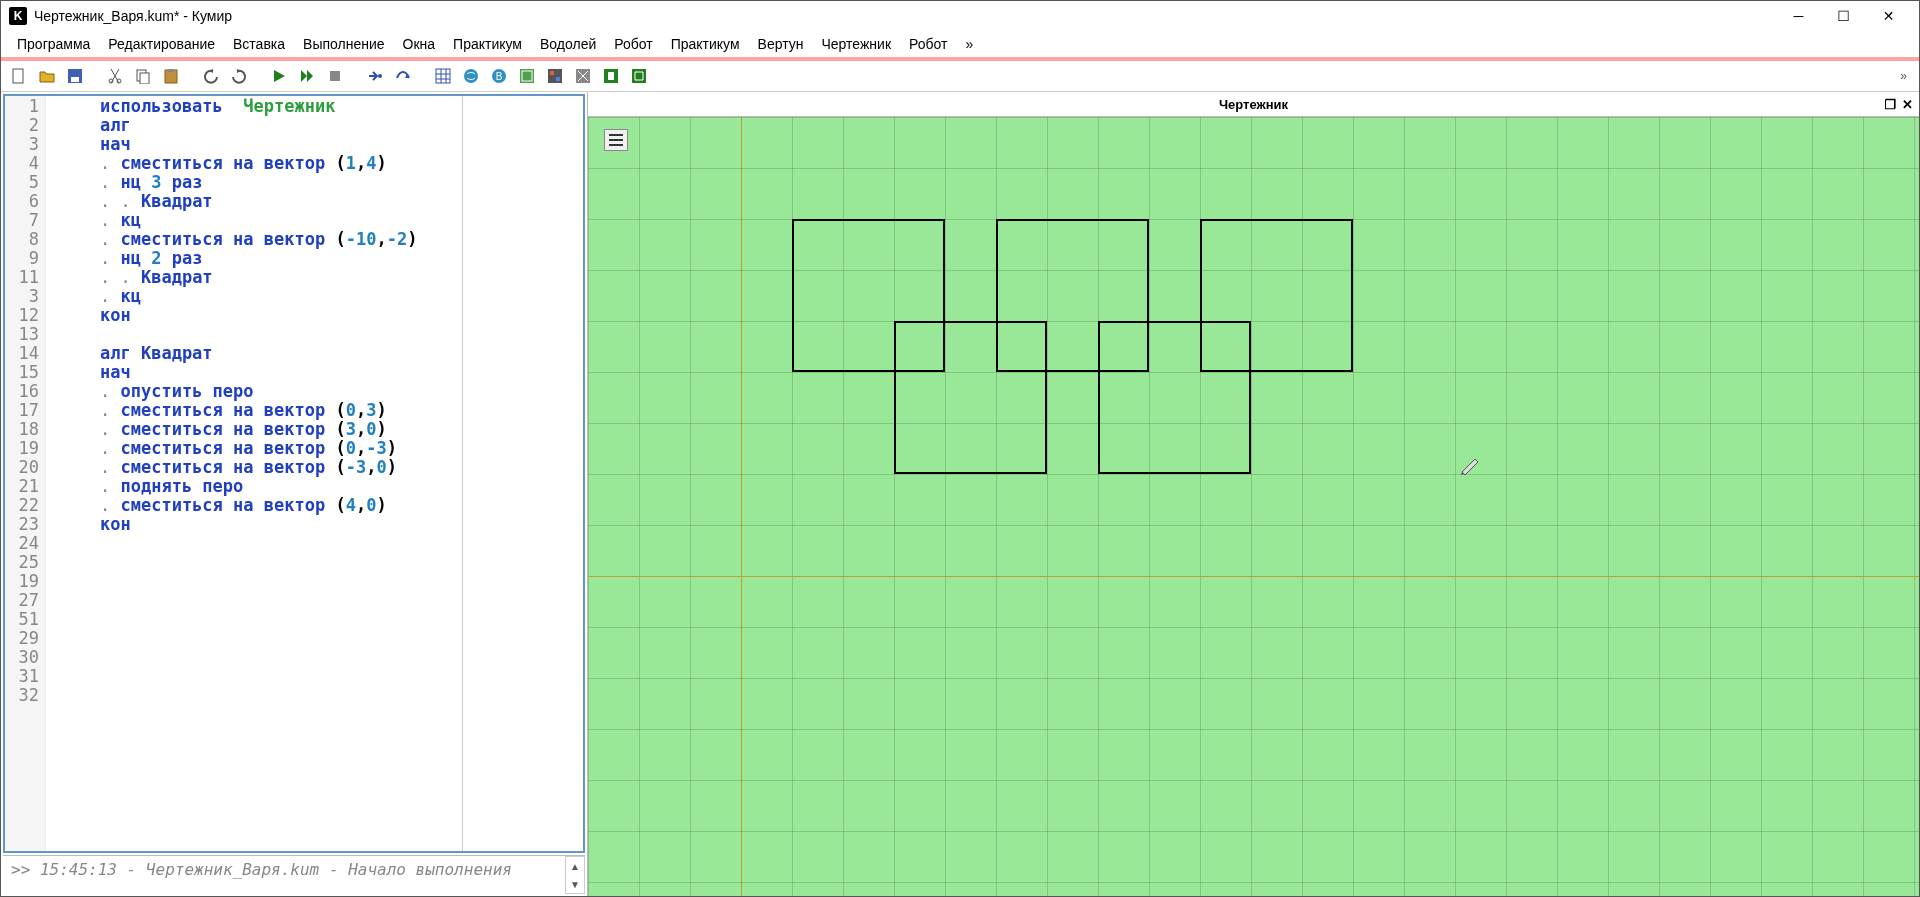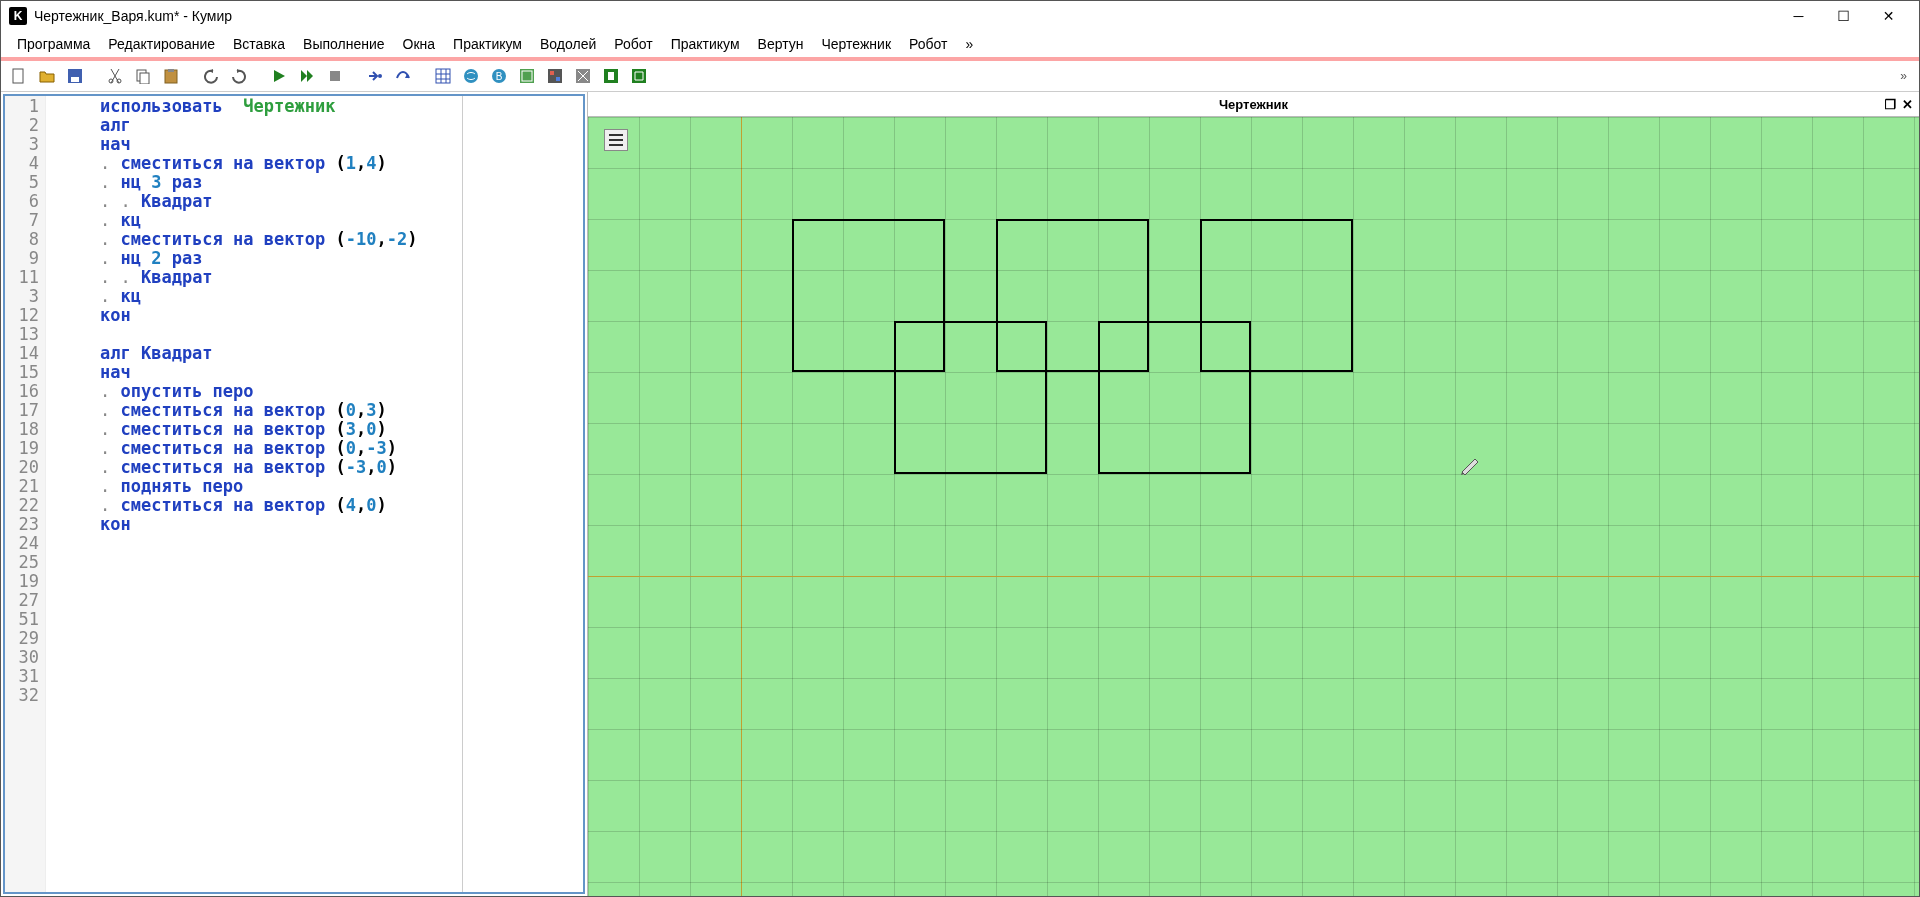--- a/index.html
+++ b/index.html
@@ -243,20 +243,27 @@
               <div>27</div>
               <div>51</div>
               <div>29</div>
               <div>30</div>
               <div>31</div>
               <div>32</div>
             </div>
           <div class="codecol" id="codecol"><div><span class="tok-kw">использовать</span>  <span class="tok-mod">Чертежник</span></div><div><span class="tok-kw">алг</span></div><div><span class="tok-kw">нач</span></div><div><span class="tok-dot">. </span><span class="tok-kw">сместиться на вектор</span> <span class="tok-punc">(</span><span class="tok-num">1</span><span class="tok-punc">,</span><span class="tok-num">4</span><span class="tok-punc">)</span></div><div><span class="tok-dot">. </span><span class="tok-kw">нц</span> <span class="tok-num">3</span> <span class="tok-kw">раз</span></div><div><span class="tok-dot">. . </span><span class="tok-kw">Квадрат</span></div><div><span class="tok-dot">. </span><span class="tok-kw">кц</span></div><div><span class="tok-dot">. </span><span class="tok-kw">сместиться на вектор</span> <span class="tok-punc">(</span><span class="tok-num">-10</span><span class="tok-punc">,</span><span class="tok-num">-2</span><span class="tok-punc">)</span></div><div><span class="tok-dot">. </span><span class="tok-kw">нц</span> <span class="tok-num">2</span> <span class="tok-kw">раз</span></div><div><span class="tok-dot">. . </span><span class="tok-kw">Квадрат</span></div><div><span class="tok-dot">. </span><span class="tok-kw">кц</span></div><div><span class="tok-kw">кон</span></div><div>&nbsp;</div><div><span class="tok-kw">алг Квадрат</span></div><div><span class="tok-kw">нач</span></div><div><span class="tok-dot">. </span><span class="tok-kw">опустить перо</span></div><div><span class="tok-dot">. </span><span class="tok-kw">сместиться на вектор</span> <span class="tok-punc">(</span><span class="tok-num">0</span><span class="tok-punc">,</span><span class="tok-num">3</span><span class="tok-punc">)</span></div><div><span class="tok-dot">. </span><span class="tok-kw">сместиться на вектор</span> <span class="tok-punc">(</span><span class="tok-num">3</span><span class="tok-punc">,</span><span class="tok-num">0</span><span class="tok-punc">)</span></div><div><span class="tok-dot">. </span><span class="tok-kw">сместиться на вектор</span> <span class="tok-punc">(</span><span class="tok-num">0</span><span class="tok-punc">,</span><span class="tok-num">-3</span><span class="tok-punc">)</span></div><div><span class="tok-dot">. </span><span class="tok-kw">сместиться на вектор</span> <span class="tok-punc">(</span><span class="tok-num">-3</span><span class="tok-punc">,</span><span class="tok-num">0</span><span class="tok-punc">)</span></div><div><span class="tok-dot">. </span><span class="tok-kw">поднять перо</span></div><div><span class="tok-dot">. </span><span class="tok-kw">сместиться на вектор</span> <span class="tok-punc">(</span><span class="tok-num">4</span><span class="tok-punc">,</span><span class="tok-num">0</span><span class="tok-punc">)</span></div><div><span class="tok-kw">кон</span></div><div>&nbsp;</div><div>&nbsp;</div><div>&nbsp;</div><div>&nbsp;</div><div>&nbsp;</div><div>&nbsp;</div><div>&nbsp;</div><div>&nbsp;</div><div>&nbsp;</div></div>
         </div>
         <div class="margin-right-panel"></div>
+      </div>
+      <div class="console">
+        <div class="console-inner">&gt;&gt; 15:45:13 - Чертежник_Варя.kum - Начало выполнения</div>
+        <div class="console-scroll">
+          <div class="sbtn">▲</div>
+          <div class="sbtn">▼</div>
+        </div>
       </div>
     </div>
 
     <div class="rightpane">
       <div class="pane-title">
         <span>Чертежник</span>
         <div class="pbtn">
           <span>❐</span>
           <span>✕</span>
         </div>

